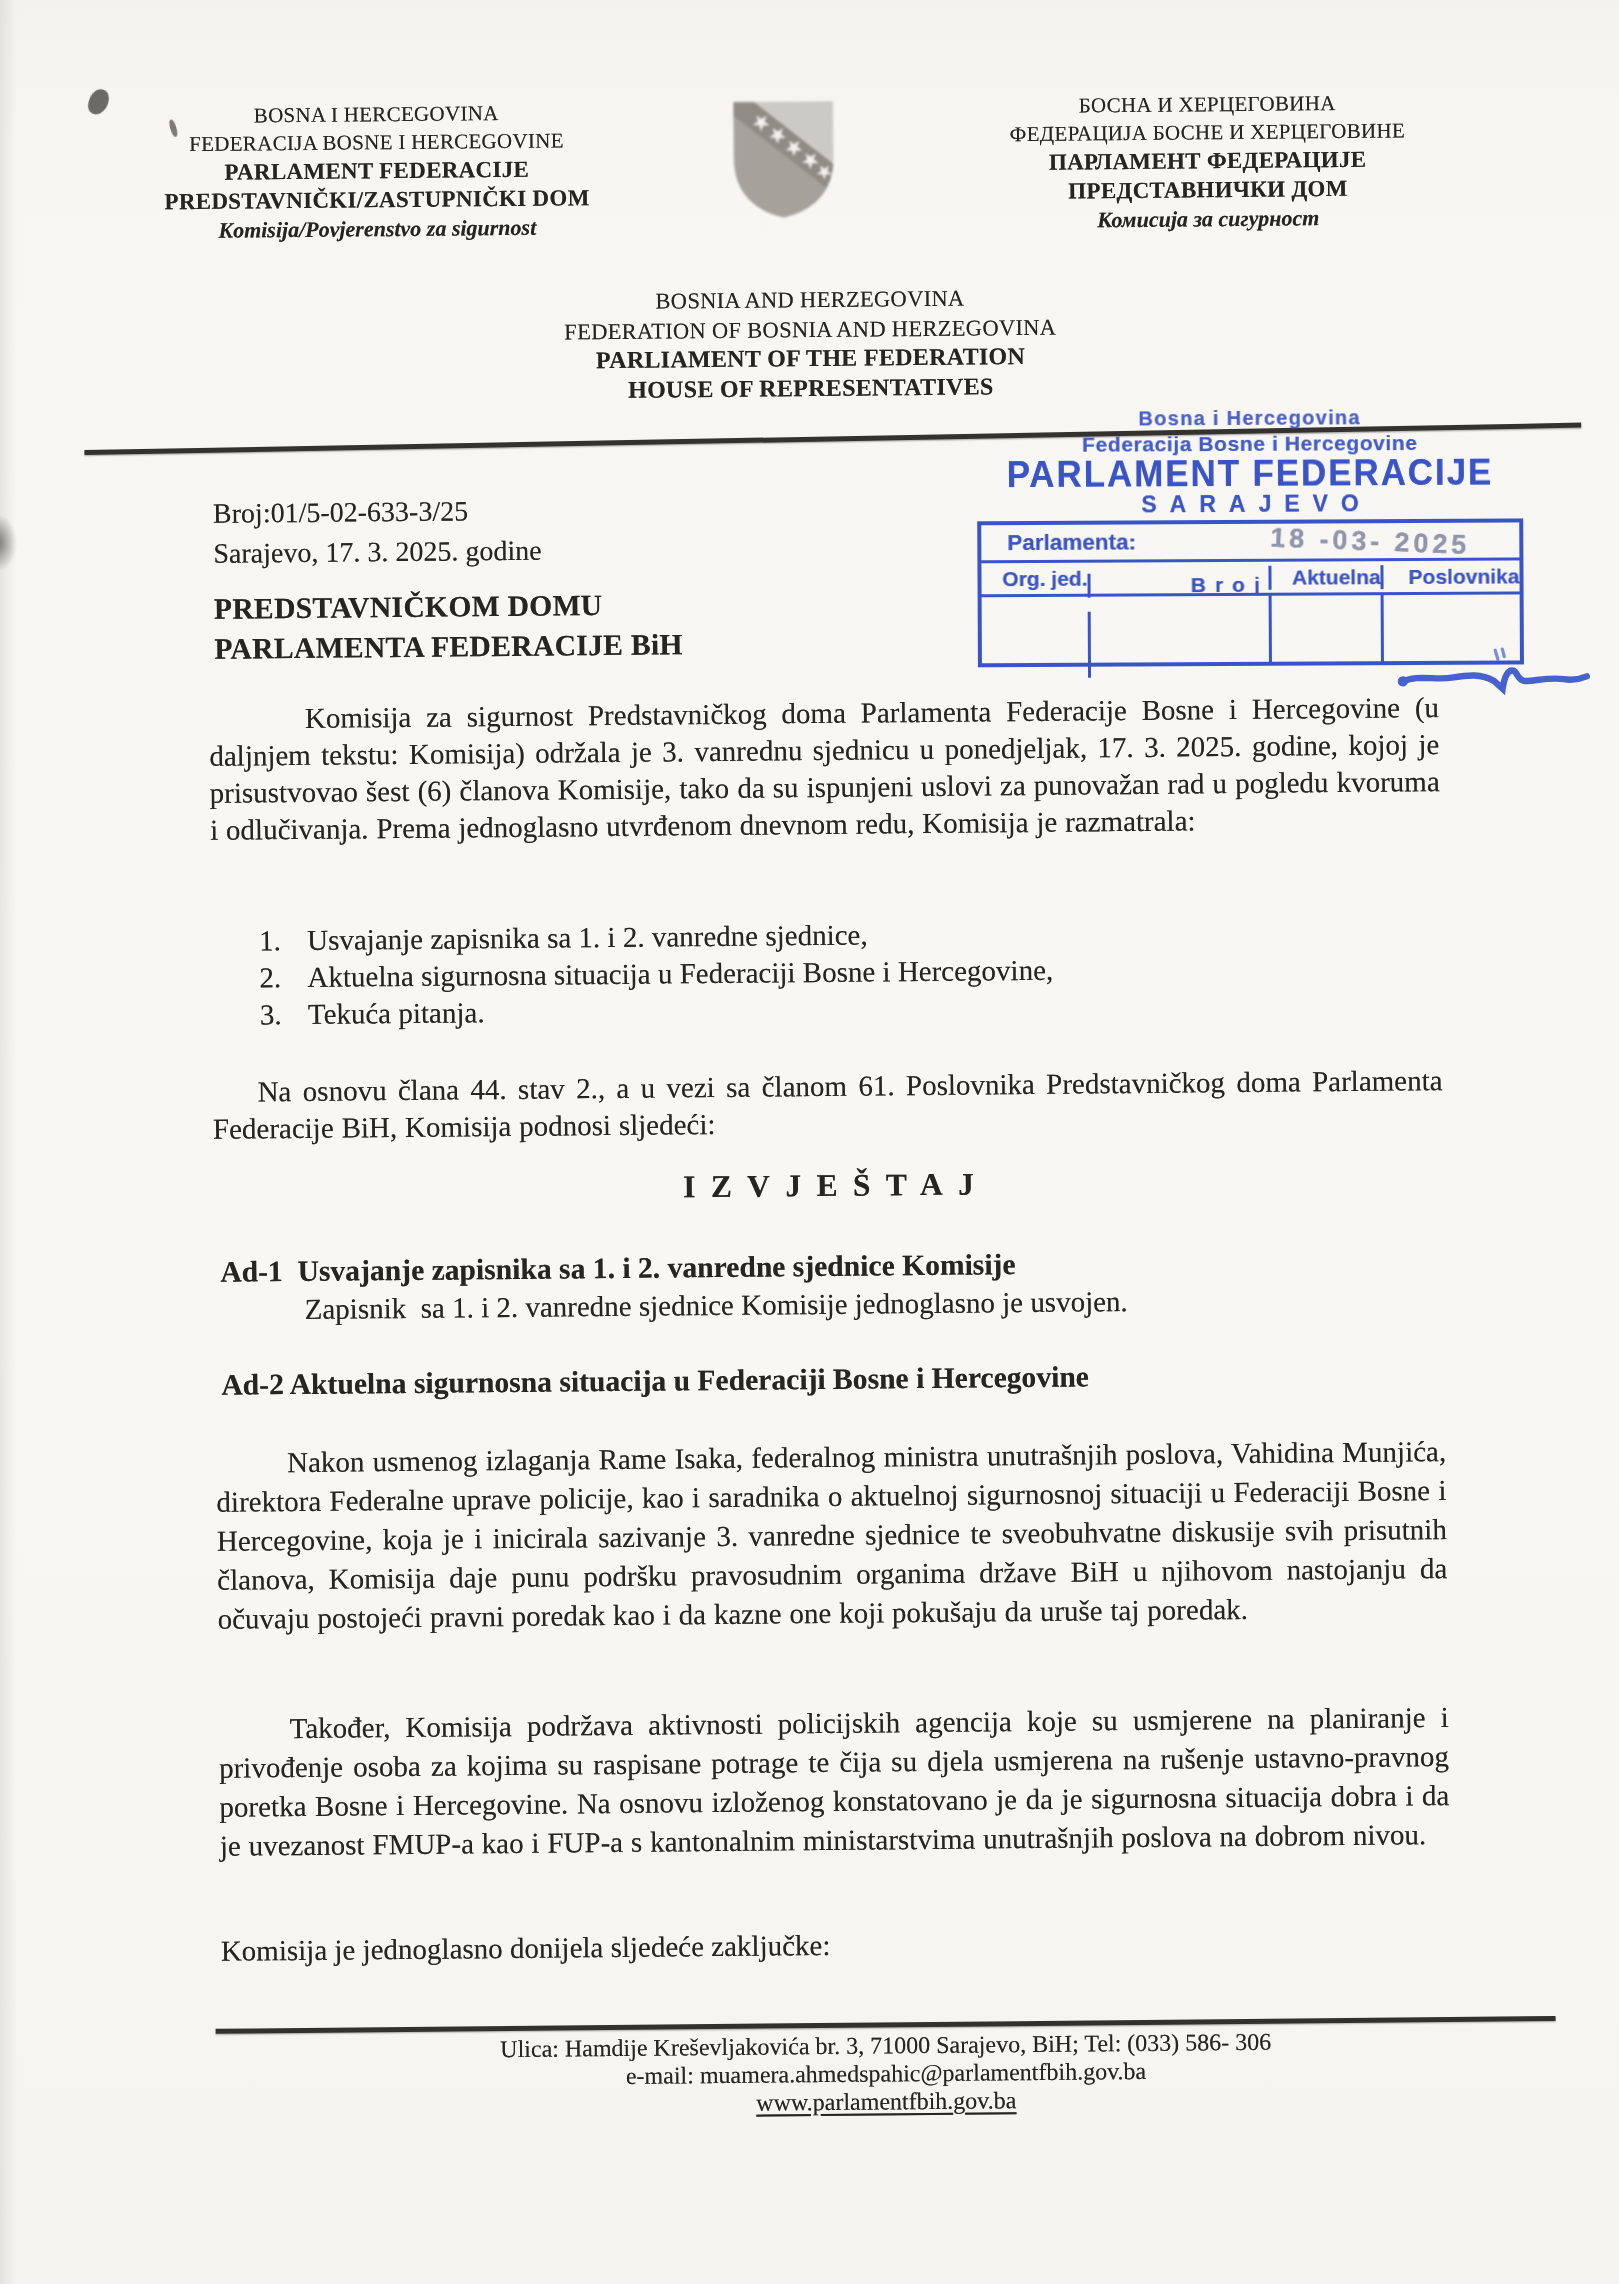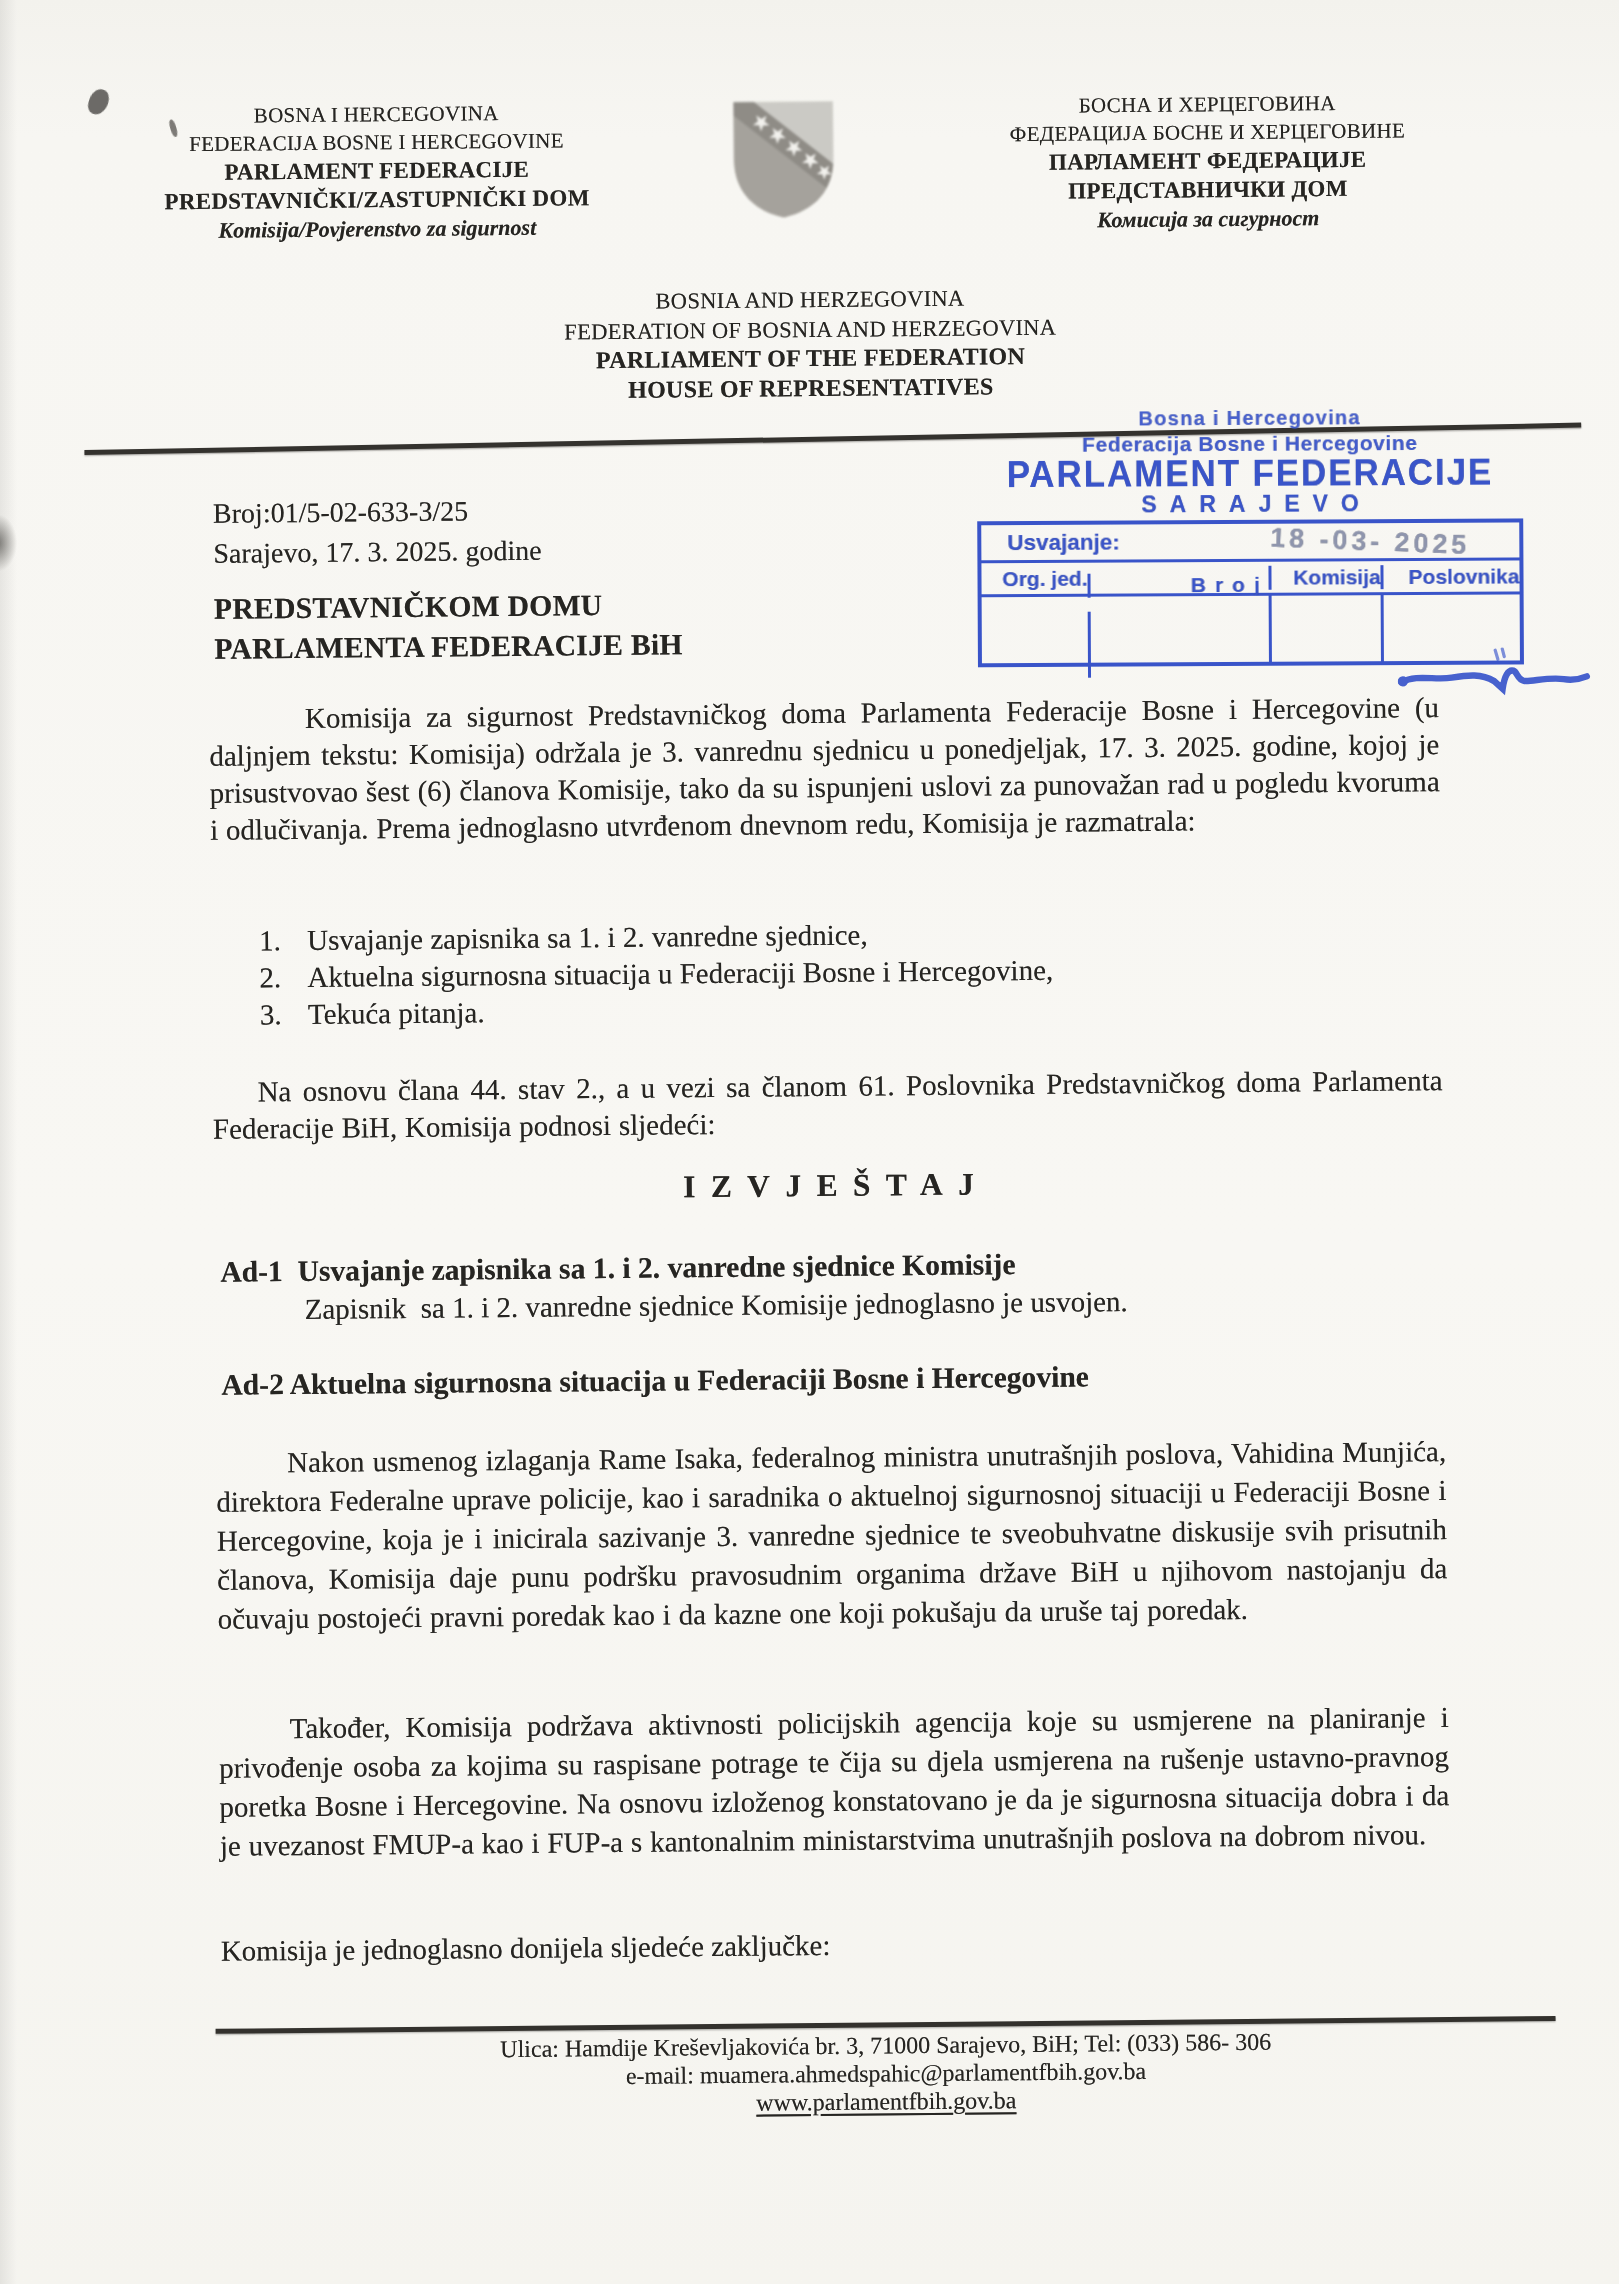--- a/index.html
+++ b/index.html
@@ -163,27 +163,27 @@
 
     <div class="divider"></div>
 
     <div class="stamp">
       <div class="st-l st-l1">Bosna i Hercegovina</div>
       <div class="st-l st-l2">Federacija Bosne i Hercegovine</div>
       <div class="st-l st-l3">PARLAMENT FEDERACIJE</div>
       <div class="st-l st-l4">SARAJEVO</div>
       <div class="st-table">
         <div class="st-row1">
-          <span class="st-plab">Usvajanje:</span>
+          <span class="st-plab">Parlamenta:</span>
           <span class="st-date">18 -03- 2025</span>
         </div>
         <div class="st-row2">
           <div class="st-c st-c1">Org. jed.</div>
           <div class="st-c st-c2">Broj</div>
-          <div class="st-c st-c3">Komisija</div>
+          <div class="st-c st-c3">Aktuelna</div>
           <div class="st-c st-c4">Poslovnika</div>
         </div>
         <div class="st-row3">
           <div class="st-c st-c1"></div>
           <div class="st-c st-c2"></div>
           <div class="st-c st-c3"></div>
           <div class="st-c st-c4"></div>
         </div>
       </div>
     </div>

